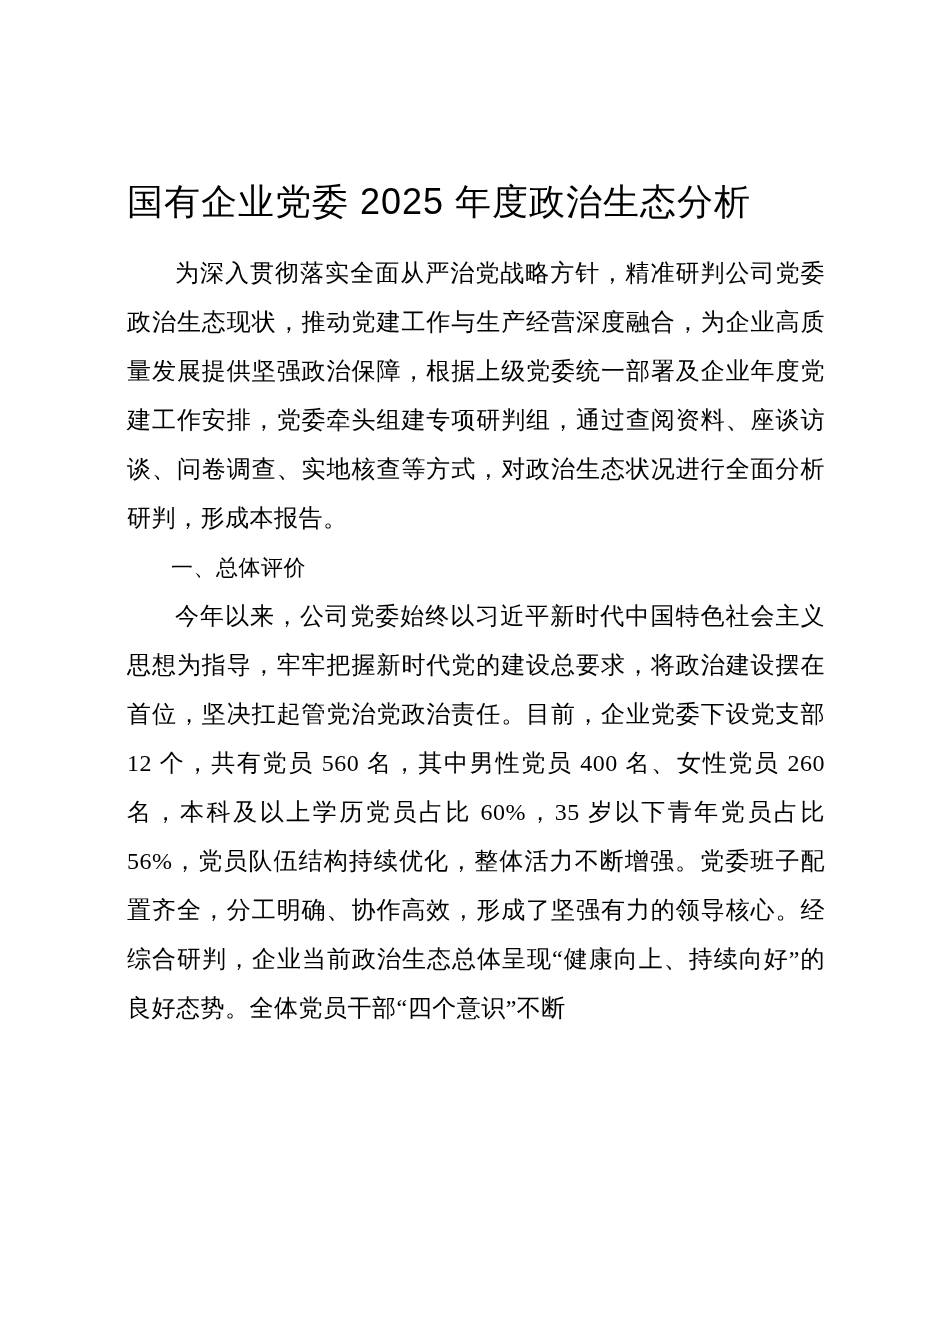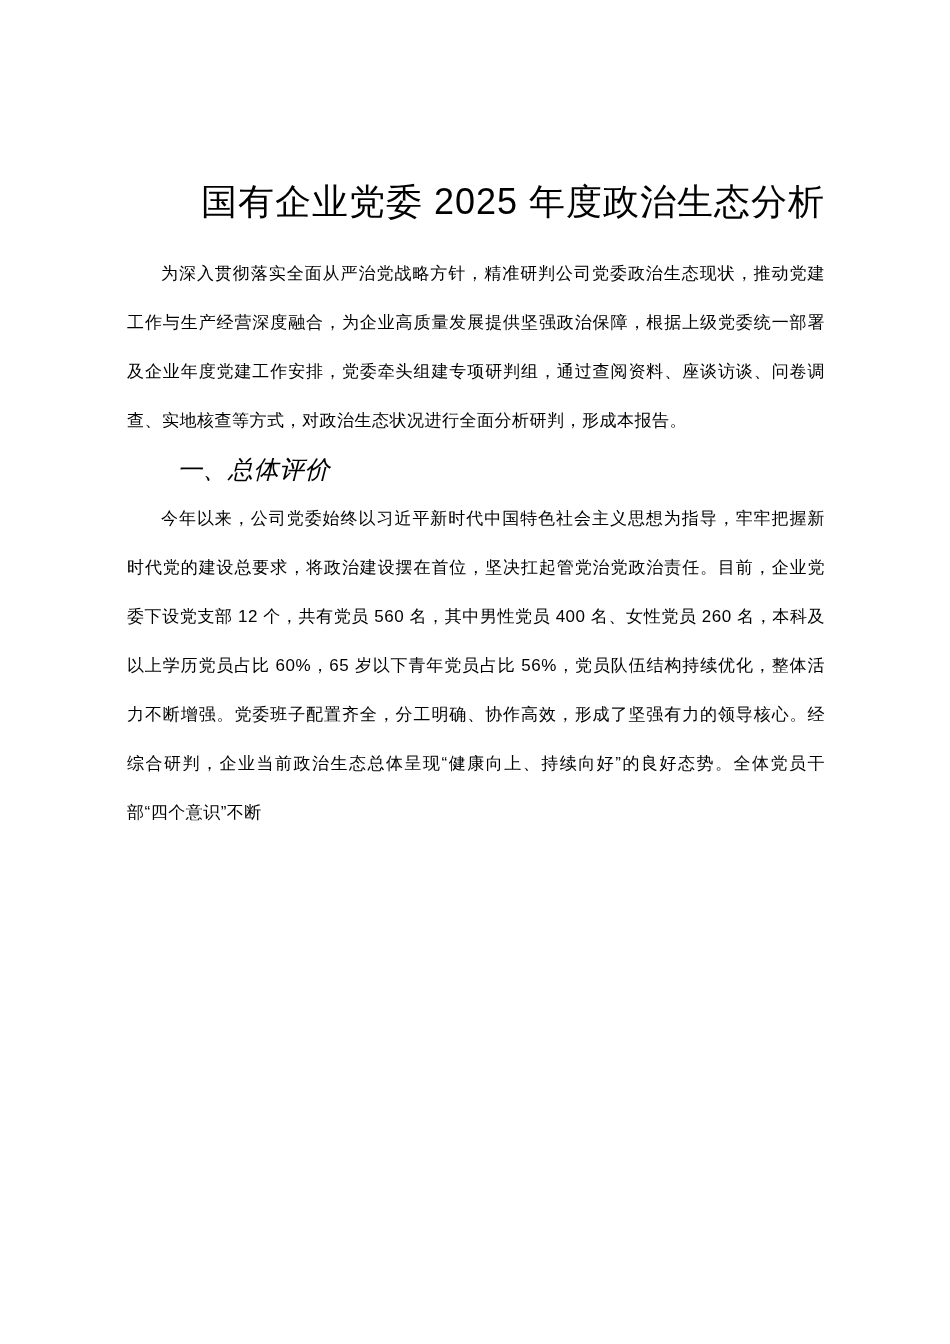--- a/index.html
+++ b/index.html
@@ -16,54 +16,54 @@
     padding: 163px 125px 0 127px;
     font-family: "Liberation Sans", "DejaVu Sans", sans-serif;
     color: #000000;
     overflow: hidden;
   }
   .doc-title {
     margin: 0 0 9px 0;
     font-size: 36px;
     font-weight: 400;
     line-height: 77px;
-    text-align: right;
+    text-align: left;
     letter-spacing: 1px;
   }
   .title-line {
     display: block;
     white-space: nowrap;
   }
   .body-para {
     margin: 0;
-    font-size: 17px;
+    font-size: 24px;
     line-height: 49px;
     text-align: justify;
     text-justify: inter-ideograph;
     text-indent: 2em;
     letter-spacing: 0.5px;
+    font-family: Liberation Serif, serif;
   }
   .section-heading {
     margin: 0;
-    font-size: 25px;
+    font-size: 22px;
     font-weight: 400;
     line-height: 49px;
     text-indent: 2em;
     letter-spacing: 0.5px;
-    font-style: italic;
   }
 </style>
 </head>
 <body>
 
 <div class="page">
 
   <h1 class="doc-title">
     <span class="title-line">国有企业党委 2025 年度政治生态分析</span>
   </h1>
 
   <p class="body-para">为深入贯彻落实全面从严治党战略方针，精准研判公司党委政治生态现状，推动党建工作与生产经营深度融合，为企业高质量发展提供坚强政治保障，根据上级党委统一部署及企业年度党建工作安排，党委牵头组建专项研判组，通过查阅资料、座谈访谈、问卷调查、实地核查等方式，对政治生态状况进行全面分析研判，形成本报告。</p>
 
   <h2 class="section-heading">一、总体评价</h2>
 
-  <p class="body-para">今年以来，公司党委始终以习近平新时代中国特色社会主义思想为指导，牢牢把握新时代党的建设总要求，将政治建设摆在首位，坚决扛起管党治党政治责任。目前，企业党委下设党支部 12 个，共有党员 560 名，其中男性党员 400 名、女性党员 260 名，本科及以上学历党员占比 60%，65 岁以下青年党员占比 56%，党员队伍结构持续优化，整体活力不断增强。党委班子配置齐全，分工明确、协作高效，形成了坚强有力的领导核心。经综合研判，企业当前政治生态总体呈现“健康向上、持续向好”的良好态势。全体党员干部“四个意识”不断</p>
+  <p class="body-para">今年以来，公司党委始终以习近平新时代中国特色社会主义思想为指导，牢牢把握新时代党的建设总要求，将政治建设摆在首位，坚决扛起管党治党政治责任。目前，企业党委下设党支部 12 个，共有党员 560 名，其中男性党员 400 名、女性党员 260 名，本科及以上学历党员占比 60%，35 岁以下青年党员占比 56%，党员队伍结构持续优化，整体活力不断增强。党委班子配置齐全，分工明确、协作高效，形成了坚强有力的领导核心。经综合研判，企业当前政治生态总体呈现“健康向上、持续向好”的良好态势。全体党员干部“四个意识”不断</p>
 
 </div>
 
 </body></html>

